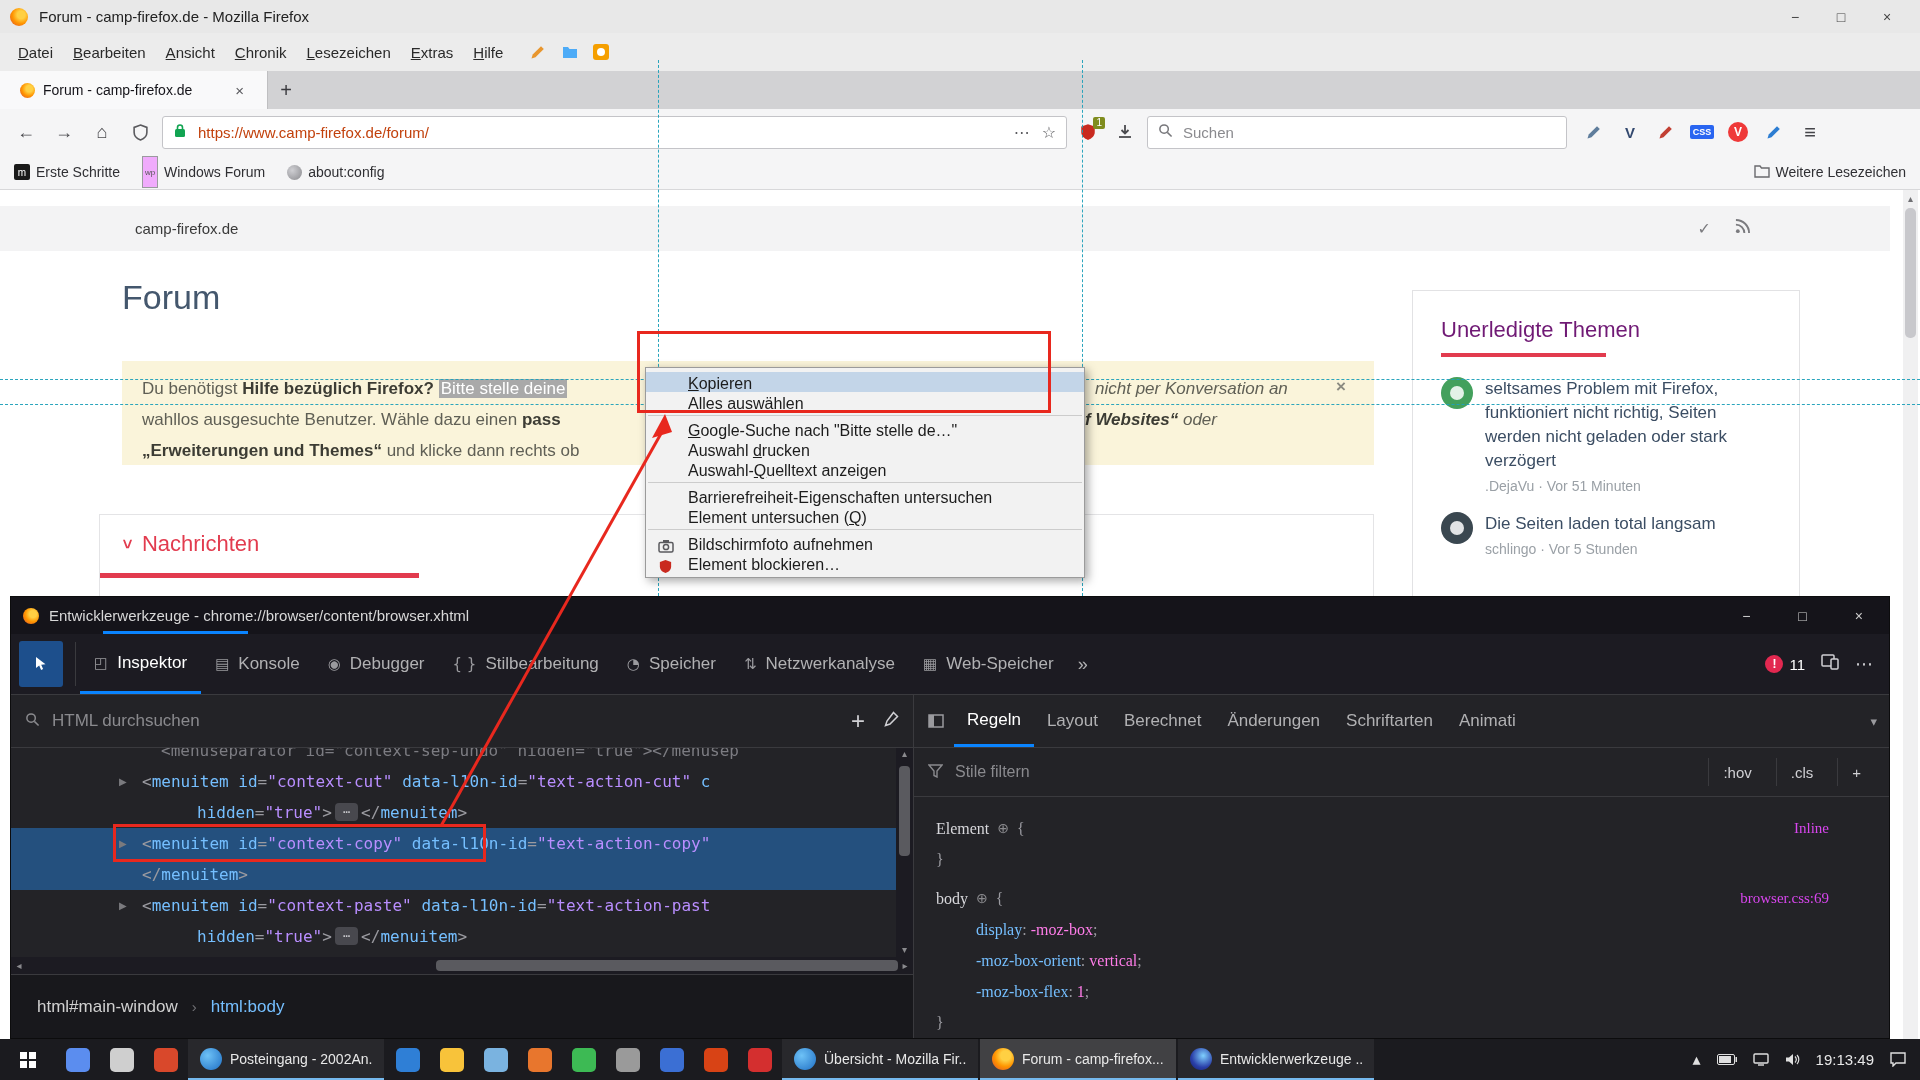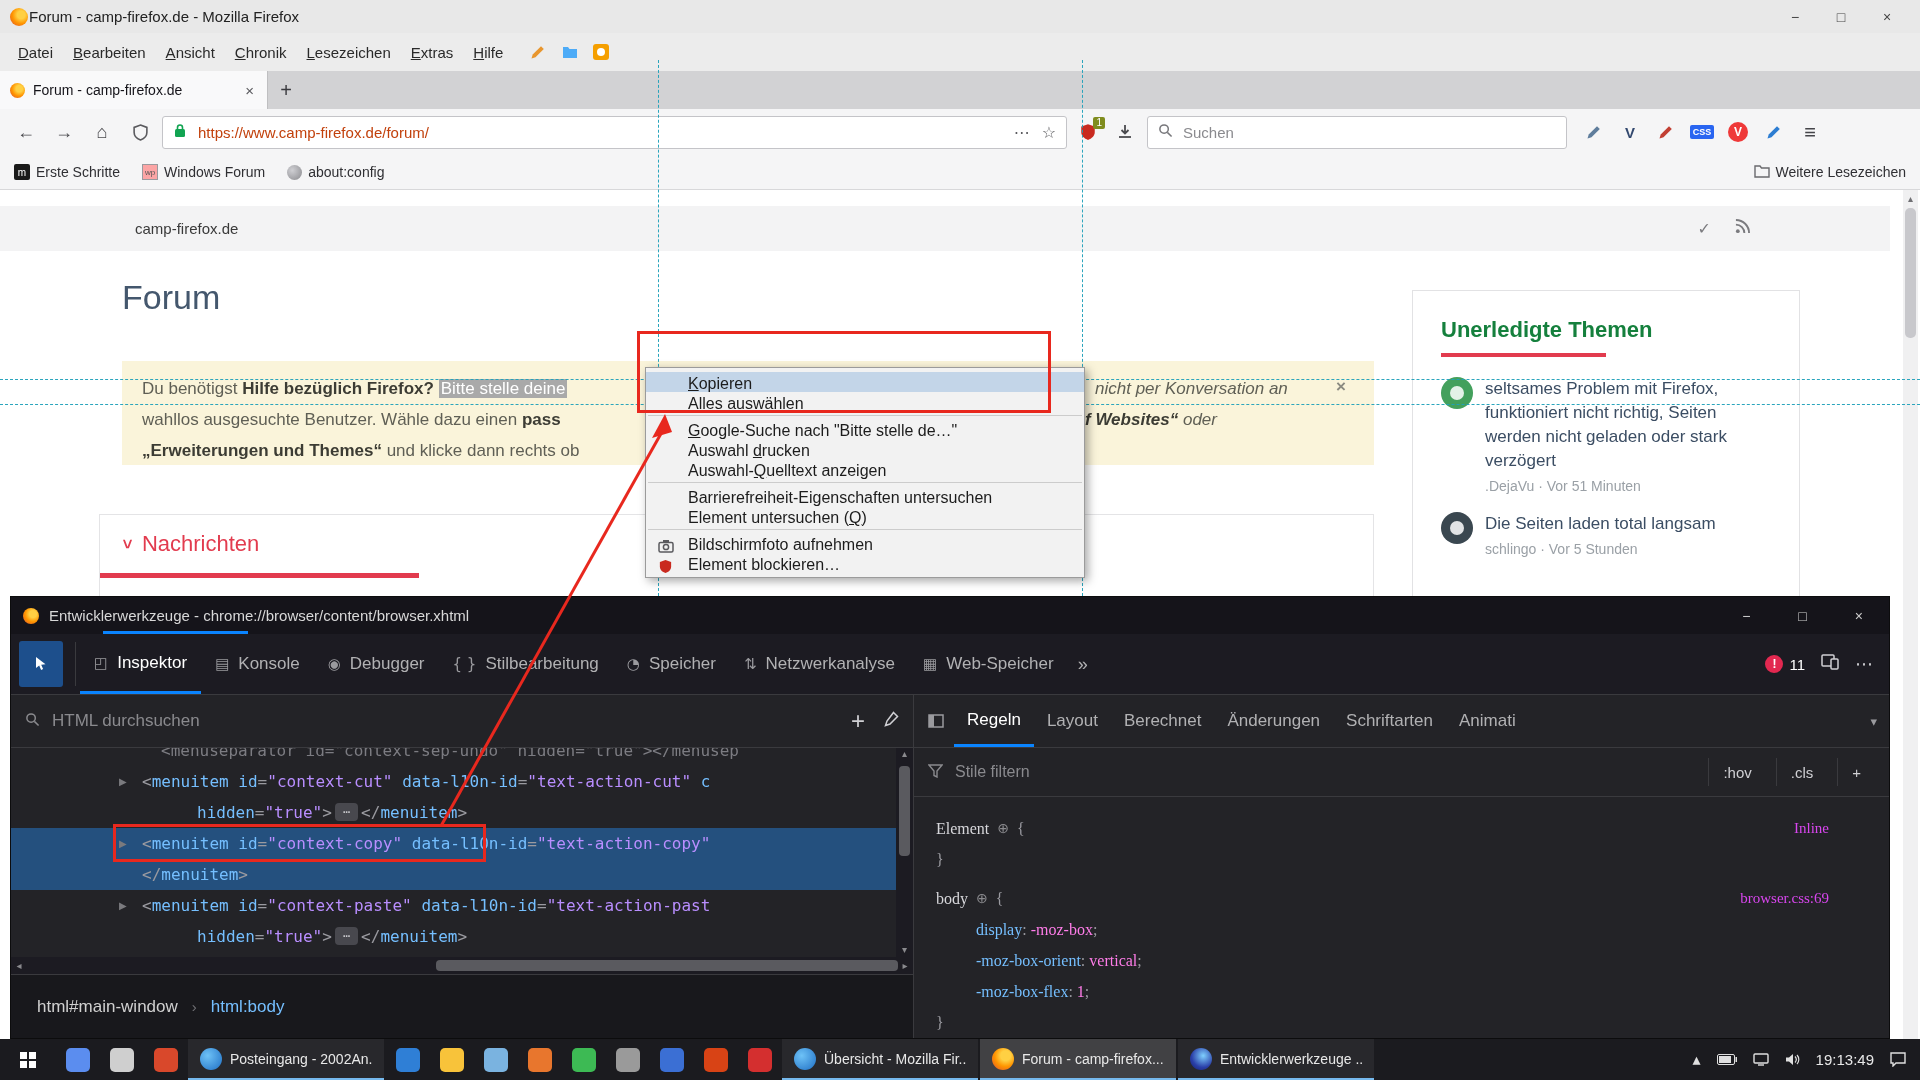--- a/index.html
+++ b/index.html
@@ -2,41 +2,41 @@
 <html><head>
 <meta charset="utf-8">
 <style>
   html,body{margin:0;padding:0;background:#444;}
   #screen{position:relative;width:1920px;height:1080px;overflow:hidden;background:#fff;
           font-family:"Liberation Sans",sans-serif;-webkit-font-smoothing:antialiased;}
   [data-interactable]{cursor:default;}
 
   
   .titlebar{position:absolute;left:0;top:0;width:100%;height:33px;background:#e8e8e8;
-            display:flex;align-items:center;gap:1px;padding:0 10px;box-sizing:border-box;
+            display:flex;align-items:center;gap:11px;padding:0 10px;box-sizing:border-box;
             font-size:15px;color:#222;}
   .ff-logo{width:18px;height:18px;border-radius:50%;
            background:radial-gradient(circle at 62% 38%,#ffd043 0 25%,#ff9500 55%,#e35b28 90%);}
   .win-controls{margin-left:auto;display:flex;}
   .win-btn{width:46px;height:33px;display:flex;align-items:center;justify-content:center;
            font-size:14px;color:#444;}
 
   .menubar{position:absolute;left:0;top:33px;width:100%;height:38px;background:#ececec;
            display:flex;align-items:center;padding:0 8px;box-sizing:border-box;font-size:15px;color:#2a2a2a;}
   .menu-item{padding:0 10px;height:100%;display:flex;align-items:center;}
   .ak{text-decoration:underline;}
   .menubar-icons{display:flex;align-items:center;gap:14px;margin-left:16px;}
   .mb-icon{width:18px;height:18px;display:flex;align-items:center;justify-content:center;}
   .qbadge{width:16px;height:16px;border-radius:3px;position:relative;}
   .qbadge i{position:absolute;left:4px;top:4px;width:8px;height:8px;border-radius:50%;background:#fff;}
 
   .tabbar{position:absolute;left:0;top:71px;width:100%;height:38px;background:#d2d2d4;
           display:flex;align-items:stretch;}
   .tab{width:268px;background:#f9f9fa;display:flex;align-items:center;gap:8px;
-       padding:0 10px;box-sizing:border-box;font-size:14px;color:#15141a;border-right:1px solid #bfbfc1;}
+       padding:0 20px;box-sizing:border-box;font-size:14px;color:#15141a;border-right:1px solid #bfbfc1;}
   .tab-label{flex:1;white-space:nowrap;overflow:hidden;}
   .tab-close{color:#5a5a5e;font-size:15px;padding:0 3px;}
   .newtab-btn{width:36px;display:flex;align-items:center;justify-content:center;font-size:20px;color:#3a3a3e;}
 
   .navbar{position:absolute;left:0;top:109px;width:100%;height:46px;background:#f5f5f6;
           display:flex;align-items:center;gap:6px;padding:0 10px;box-sizing:border-box;}
   .nav-icon{width:32px;height:32px;display:flex;align-items:center;justify-content:center;
             font-size:18px;color:#4a4a4e;flex:none;}
   .urlbar{width:905px;height:33px;background:#fff;border:1px solid #c4c4c8;border-radius:3px;
           display:flex;align-items:center;gap:9px;padding:0 10px;box-sizing:border-box;flex:none;}
@@ -55,21 +55,21 @@
   .ext-badge{font-size:9px;font-weight:bold;color:#fff;padding:2px 3px;border-radius:2px;}
   .ext-circle{width:20px;height:20px;border-radius:50%;color:#fff;font-size:12px;display:flex;align-items:center;justify-content:center;}
   .ext-burger{font-size:20px;color:#45454a;font-weight:normal;}
 
   .bookmarksbar{position:absolute;left:0;top:155px;width:100%;height:35px;background:#f5f5f6;
                 border-bottom:1px solid #d8d8da;display:flex;align-items:center;gap:22px;
                 padding:0 14px;box-sizing:border-box;font-size:14px;color:#2f2f33;}
   .bm{display:flex;align-items:center;gap:6px;}
   .bm-ic-m{width:16px;height:16px;background:#1a1a1a;color:#fff;font-size:10px;display:flex;
            align-items:center;justify-content:center;border-radius:2px;}
-  .bm-ic-wp{width:16px;height:16px;background:#fca5a5;border:1px solid #9a9a9e;color:#555;font-size:8px;
+  .bm-ic-wp{width:16px;height:32px;background:#f0abfc;border:1px solid #9a9a9e;color:#555;font-size:8px;
             display:flex;align-items:center;justify-content:center;box-sizing:border-box;}
   .bm-ic-globe{width:15px;height:15px;border-radius:50%;background:radial-gradient(circle at 35% 35%,#cfcfd3,#8a8a8e);}
   .bm-more{margin-left:auto;display:flex;align-items:center;gap:6px;}
 
   
   .page{position:absolute;left:0;top:190px;width:100%;height:849px;background:#fff;}
   .site-strip{position:absolute;left:0;top:16px;right:30px;height:45px;background:#f3f3f4;
               display:flex;align-items:center;padding:0 140px 0 135px;box-sizing:border-box;
               font-size:15px;color:#3a3a3a;}
   .strip-icons{margin-left:auto;display:flex;align-items:center;gap:24px;color:#7a7a7e;font-size:16px;}
@@ -82,21 +82,21 @@
   .nr1{left:973px;top:12px;}
   .nr2{left:963px;top:43px;}
   .notice-close{position:absolute;right:28px;top:10px;color:#8a8a80;font-size:17px;font-weight:bold;}
   .msg-card{position:absolute;left:99px;top:324px;width:1275px;height:120px;background:#fff;
             border:1px solid #e4e4e6;box-sizing:border-box;}
   .msg-h{display:flex;align-items:center;gap:10px;padding:16px 0 0 22px;font-size:22px;color:#e23b4e;}
   .chev-down{display:inline-block;transform:rotate(90deg);font-weight:bold;font-size:17px;}
   .msg-underline{position:absolute;left:0;top:58px;width:319px;height:5px;background:#e23b4e;}
   .sidebar-card{position:absolute;left:1412px;top:100px;width:388px;height:310px;background:#fff;
                 border:1px solid #e2e2e4;box-sizing:border-box;padding:26px 28px;overflow:hidden;}
-  .sb-title{font-size:22px;color:#15803d;font-weight:bold;}
+  .sb-title{font-size:22px;color:#701a75;}
   .sb-underline{width:165px;height:4px;background:#e23b4e;margin:10px 0 20px;}
   .topic{display:flex;gap:12px;margin-bottom:18px;}
   .avatar{width:32px;height:32px;border-radius:50%;flex:none;position:relative;}
   .avatar i{position:absolute;left:9px;top:9px;width:14px;height:14px;border-radius:50%;background:rgba(255,255,255,.85);}
   .t-title{font-size:17px;color:#3b4d63;line-height:24px;width:290px;}
   .t-meta{font-size:14px;color:#9aa0a6;margin-top:5px;}
   .pg-scroll{position:absolute;right:2px;top:0;width:15px;height:849px;background:#f0f0f1;}
   .pg-scroll .arr{display:block;text-align:center;color:#707074;font-size:10px;padding-top:3px;}
   .pg-thumb{position:absolute;left:2px;top:18px;width:11px;height:130px;background:#c8c8cc;border-radius:5px;}
 

